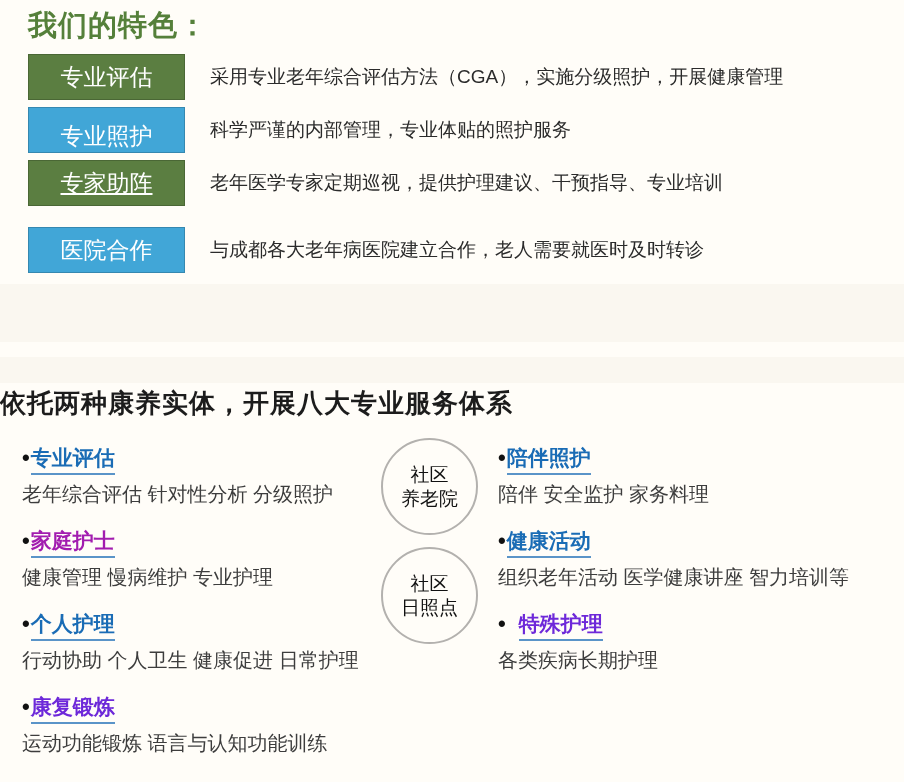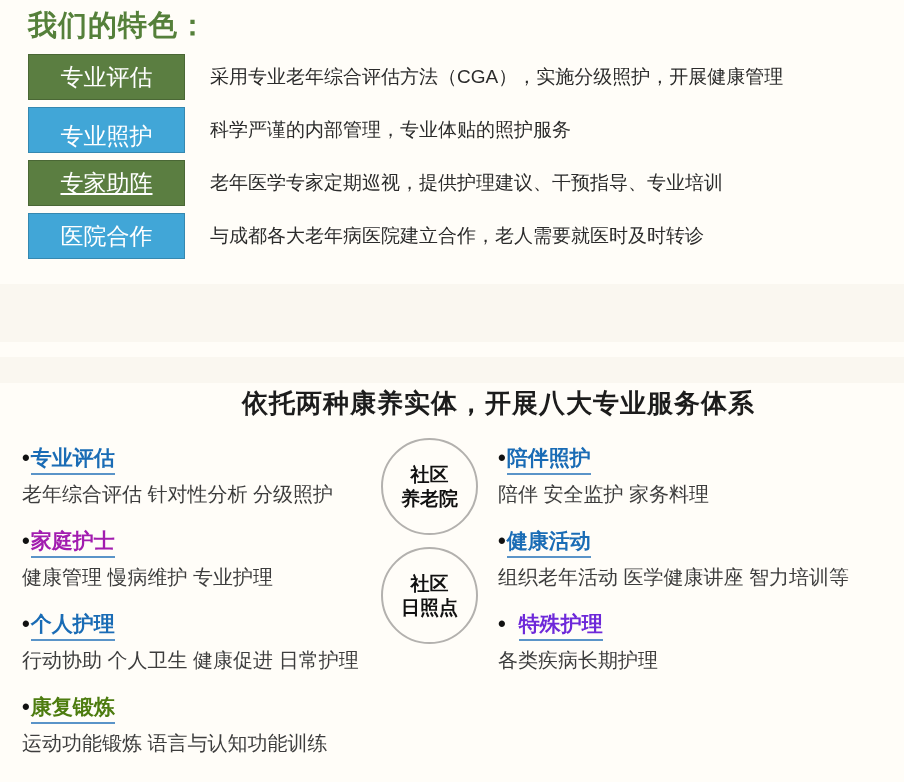--- a/index.html
+++ b/index.html
@@ -32,21 +32,21 @@
   }
   .feat-desc {
     margin-left:25px;
     font-size:19px; color:#2b2b2b;
     white-space:nowrap;
   }
 
   
   .services-heading {
     position:absolute; left:0; top:386px; width:755px;
-    text-align:right;
+    text-align:left;
     font-size:26px; font-weight:bold; color:#1c1c1c;
     letter-spacing:1px;
   }
   .svc-col { position:absolute; top:444px; }
   .svc-col-left  { left:22px;  width:360px; }
   .svc-col-right { left:498px; width:404px; }
   .svc-item { margin-bottom:20px; }
   .svc-title-row { height:28px; margin-bottom:9px; white-space:nowrap; }
   .bullet { color:#111111; font-size:22px; font-weight:bold; margin-right:1px; }
   .svc-link {
@@ -60,21 +60,21 @@
   .svc-desc { font-size:20px; color:#3d3d3d; line-height:26px; white-space:nowrap; }
 
   .entity-circle {
     position:absolute; left:381px;
     width:97px; height:97px;
     border:2px solid #b3b1ae; border-radius:50%;
     box-sizing:border-box;
     background:transparent;
     display:flex; flex-direction:column;
     align-items:center; justify-content:center;
-    font-size:19px; font-weight:bold; color:#111111;
+    font-size:19px; font-weight:normal; color:#111111;
     line-height:24px; text-align:center;
   }
   .circle-1 { top:438px; }
   .circle-2 { top:547px; }
   .circle-3 { top:663px; }
 </style>
 </head>
 <body>
 
 <div id="canvas">
@@ -98,21 +98,21 @@
     <div class="feat-desc">科学严谨的内部管理，专业体贴的照护服务</div>
   </div>
 
   <div class="feat-row" style="top:160px">
     <div class="feat-box" style="background-color: rgb(91, 126, 65); text-decoration: underline;">
       <span>专家助阵</span>
     </div>
     <div class="feat-desc">老年医学专家定期巡视，提供护理建议、干预指导、专业培训</div>
   </div>
 
-  <div class="feat-row" style="top:213px">
+  <div class="feat-row" style="top:227px">
     <div class="feat-box" style="background-color: rgb(65, 166, 215);">
       <span>医院合作</span>
     </div>
     <div class="feat-desc">与成都各大老年病医院建立合作，老人需要就医时及时转诊</div>
   </div>
 
   <div class="services-heading">依托两种康养实体，开展八大专业服务体系</div>
 
   <div class="svc-col svc-col-left">
     <div class="svc-item">
@@ -128,21 +128,21 @@
       <div class="svc-desc">健康管理 慢病维护 专业护理</div>
     </div>
     <div class="svc-item">
       <div class="svc-title-row">
         <span class="bullet">•</span><a class="svc-link" style="color: rgb(26, 108, 181); text-align: center;">个人护理</a>
       </div>
       <div class="svc-desc">行动协助 个人卫生 健康促进 日常护理</div>
     </div>
     <div class="svc-item">
       <div class="svc-title-row">
-        <span class="bullet">•</span><a class="svc-link" style="color: #4d7c0f;">康复锻炼</a>
+        <span class="bullet">•</span><a class="svc-link" style="color: #6d28d9;">康复锻炼</a>
       </div>
       <div class="svc-desc">运动功能锻炼 语言与认知功能训练</div>
     </div>
   </div>
 
   <div class="entity-circle circle-1">
     <span>社区</span>
     <span>养老院</span>
   </div>
   <div class="entity-circle circle-2">

